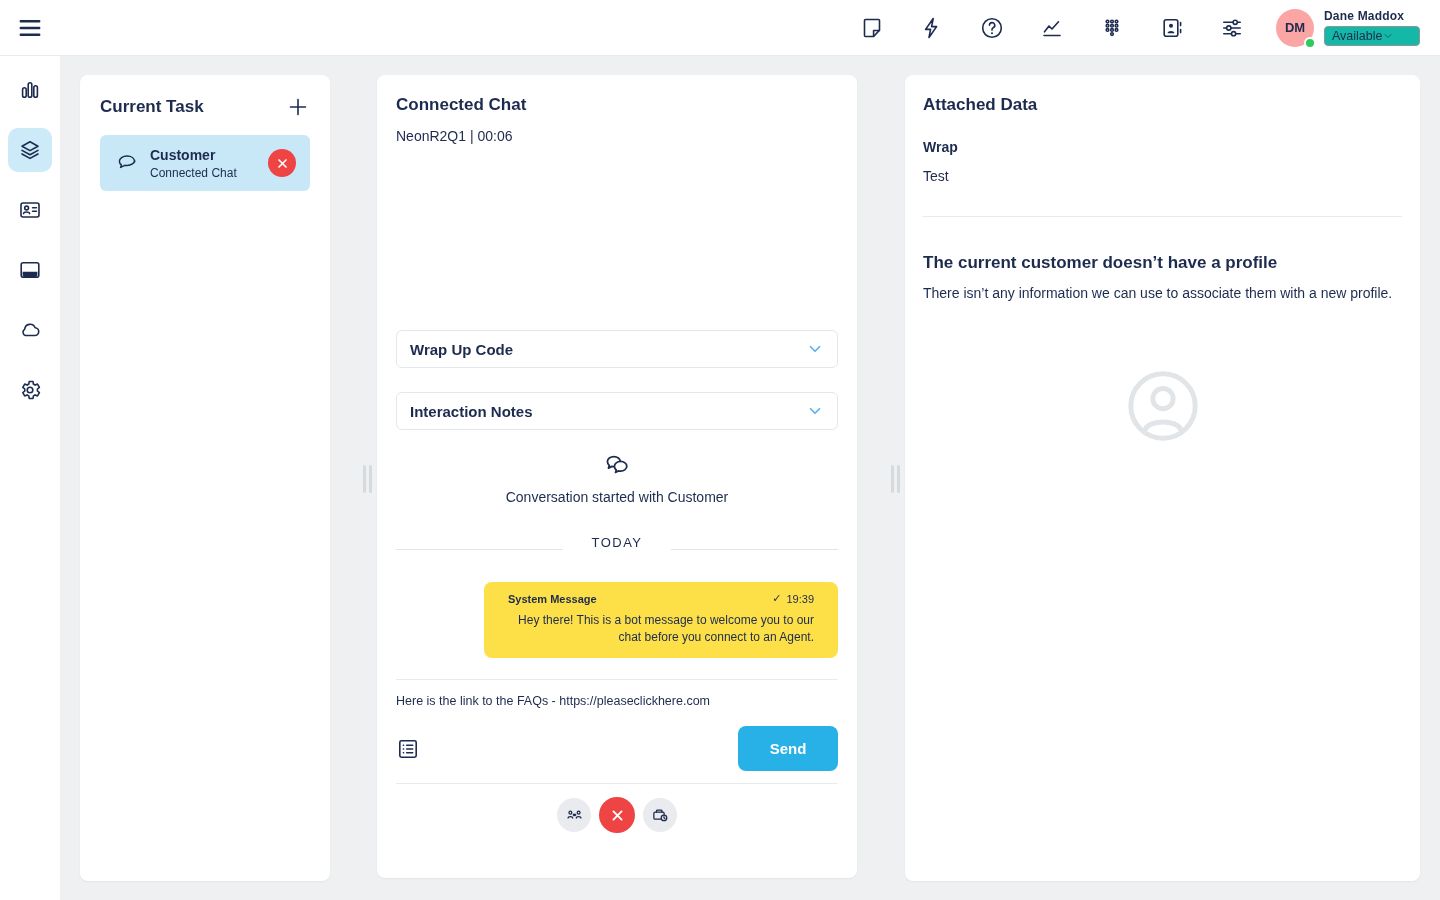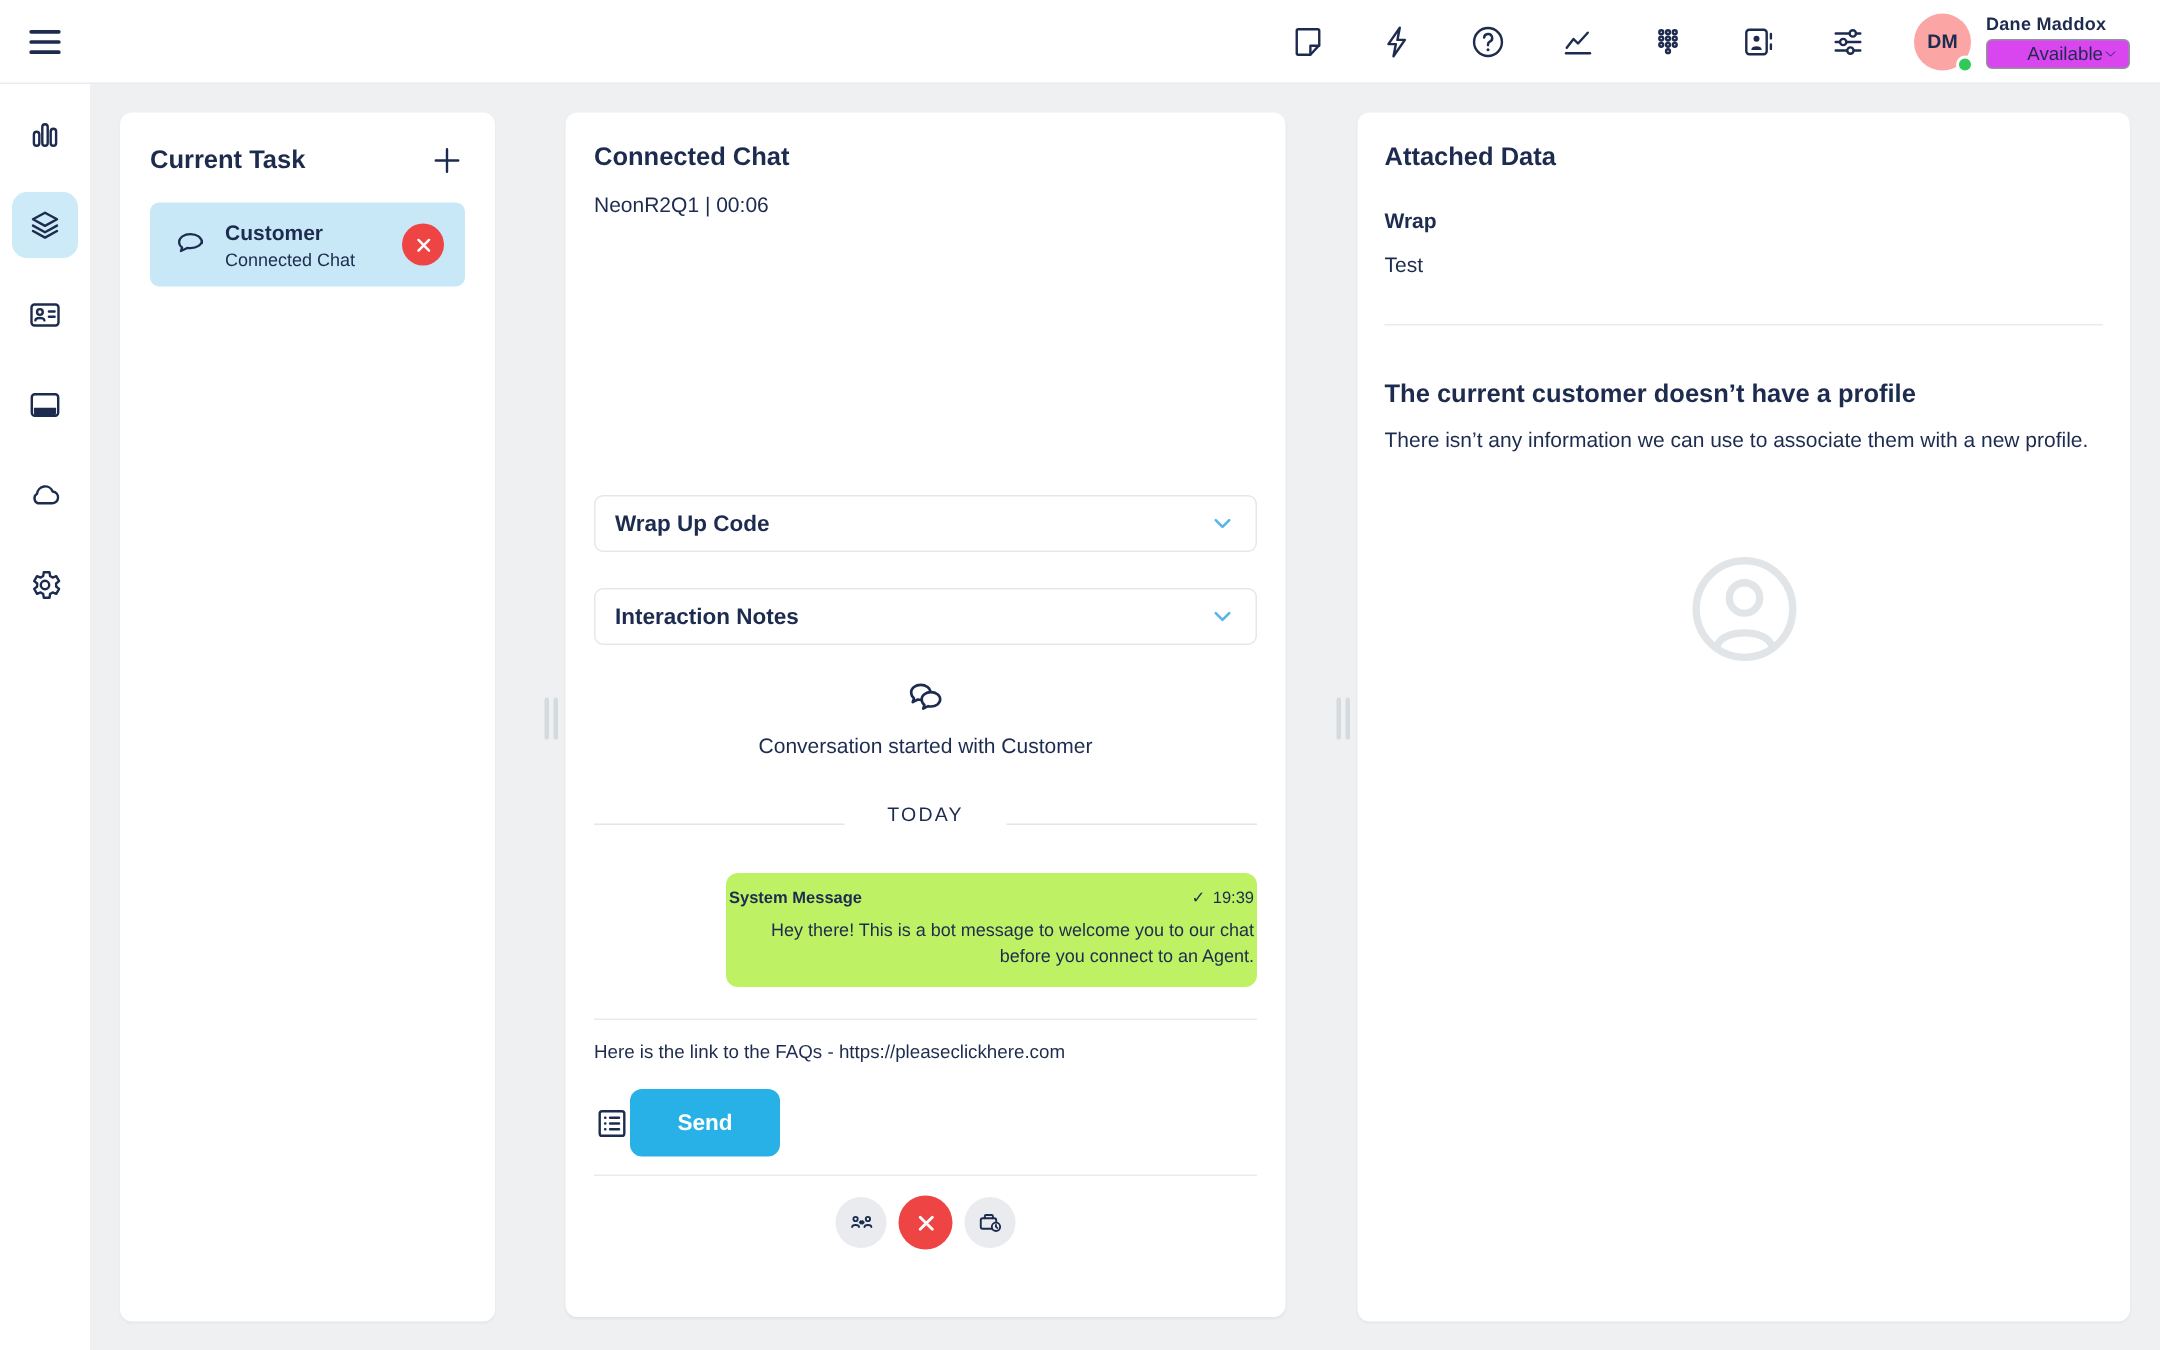--- a/index.html
+++ b/index.html
@@ -25,22 +25,22 @@
   .icon-btn { width:24px; height:24px; display:flex; align-items:center; justify-content:center; cursor:pointer; }
   .hamburger { width:26px; height:26px; cursor:pointer; display:flex; align-items:center; justify-content:center; }
   .user { display:flex; align-items:center; margin-left:32px; }
   .avatar { position:relative; width:38px; height:38px; border-radius:50%; background:#fca5a5;
     display:flex; align-items:center; justify-content:center; font-size:13px; font-weight:bold; cursor:pointer; }
   .status-dot { position:absolute; right:-2px; bottom:-2px; width:12px; height:12px; border-radius:50%;
     background:#2fca5a; border:2px solid #fff; }
   .user-info { margin-left:10px; }
   .user-name { font-size:12px; font-weight:bold; letter-spacing:.2px; }
   .status-select { margin-top:3px; width:96px; height:20px; border:1px solid #8f959b; border-radius:4px;
-    display:flex; align-items:center; justify-content:flex-end; padding:0 7px; font-size:12.5px;
-    background:#d946ef; cursor:pointer; }
+    display:flex; align-items:center; justify-content:flex-start; padding:0 7px; font-size:12.5px;
+    background:#14b8a6; cursor:pointer; }
 
   
   .rail { position:absolute; left:0; top:56px; width:60px; height:844px; background:#fff;
     display:flex; flex-direction:column; align-items:center; padding-top:12px; z-index:5; }
   .rail-item { width:44px; height:44px; border-radius:10px; display:flex; align-items:center;
     justify-content:center; margin-bottom:16px; cursor:pointer; }
   .rail-item.active { background:#cdeaf8; }
 
   
   .content { position:absolute; left:60px; top:56px; width:1380px; height:844px; }
@@ -69,30 +69,30 @@
   .chat-session { margin-top:13px; font-size:14px; }
   .accordion { margin-top:186px; height:38px; border:1px solid #e4e7eb; border-radius:6px;
     display:flex; align-items:center; justify-content:space-between; padding:0 13px; cursor:pointer; background:#fff; }
   .accordion.second { margin-top:24px; }
   .acc-label { font-size:15px; font-weight:bold; }
   .chat-start { margin-top:22px; display:flex; flex-direction:column; align-items:center; }
   .chat-start-text { margin-top:9px; font-size:14px; }
   .day-row { margin-top:30px; display:flex; align-items:flex-end; gap:28px; }
   .day-line { flex:1; height:1px; background:#e3e6e9; }
   .day-label { font-size:13px; letter-spacing:1.5px; }
-  .bubble { margin-top:32px; margin-left:auto; width:354px; background:#bef264; border-radius:8px;
-    padding:10px 2px 12px; }
+  .bubble { margin-top:32px; margin-left:auto; width:354px; background:#fde047; border-radius:8px;
+    padding:10px 24px 12px; }
   .bubble-head { display:flex; justify-content:space-between; align-items:center; font-size:11px; }
   .bubble-sender { font-weight:bold; }
   .bubble-meta { display:flex; align-items:center; gap:5px; }
   .bubble-text { margin-top:7px; font-size:12px; line-height:17px; text-align:right; }
   .chat-divider { height:1px; background:#e8ebee; margin-top:21px; }
   .chat-divider.two { margin-top:12px; }
   .typed { margin-top:14px; font-size:12.5px; cursor:text; min-height:16px; }
-  .send-row { margin-top:16px; display:flex; align-items:flex-end; justify-content:flex-start; }
+  .send-row { margin-top:16px; display:flex; align-items:flex-end; justify-content:space-between; }
   .canned-btn { width:24px; height:24px; cursor:pointer; margin-bottom:10px; }
   .send-btn { width:100px; height:45px; background:#27b1e6; border:none; border-radius:8px;
     color:#fff; font-size:15px; font-weight:bold; font-family:inherit; cursor:pointer; }
   .actions-row { margin-top:13px; display:flex; justify-content:center; align-items:center; gap:8px; }
   .round-btn { width:34px; height:34px; border-radius:50%; background:#e9ebee;
     display:flex; align-items:center; justify-content:center; cursor:pointer; }
   .round-btn.danger { width:36px; height:36px; background:#ef4444; }
 
   
   .att-title { margin-top:20px; font-size:17px; font-weight:bold; }

